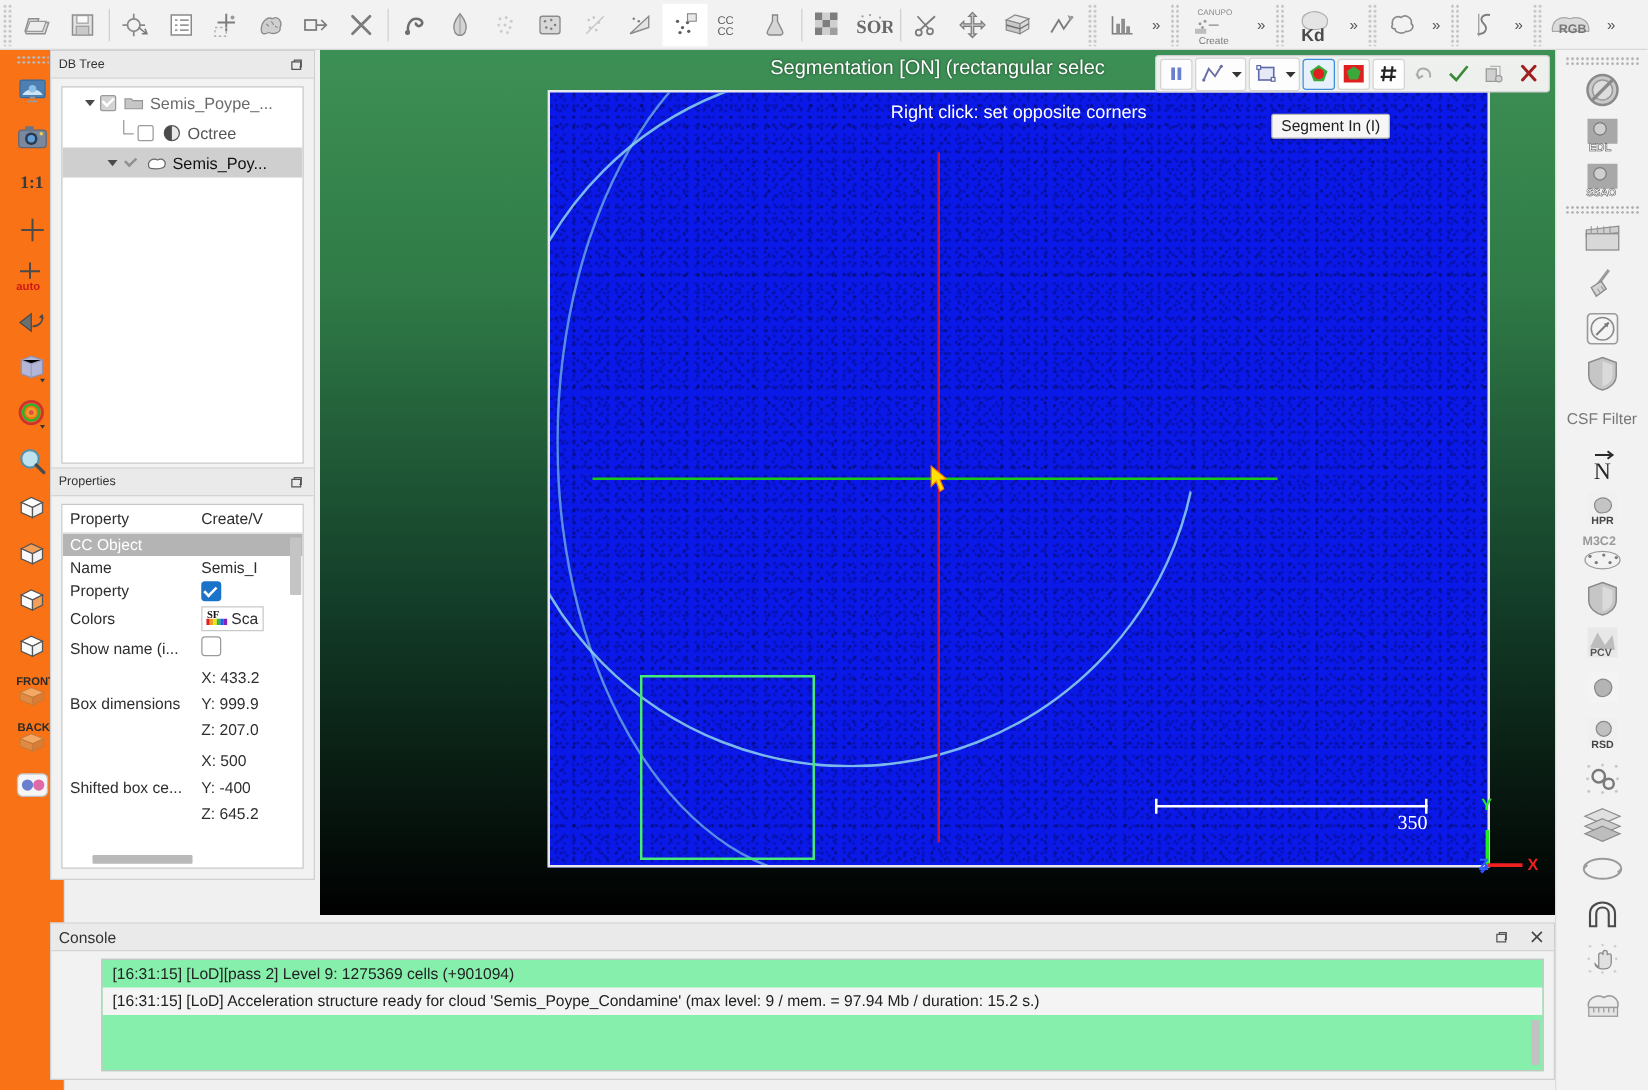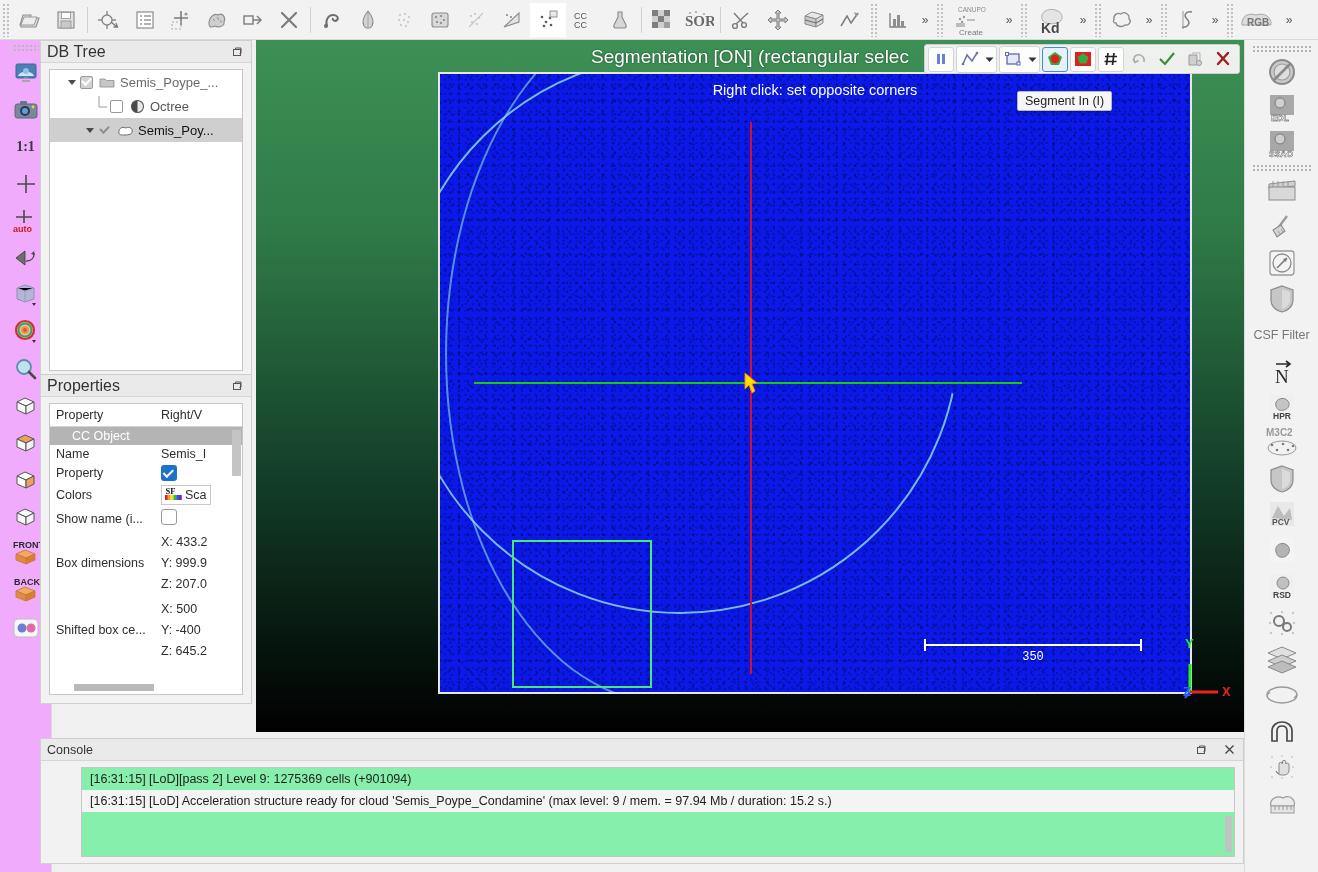--- a/index.html
+++ b/index.html
@@ -34,21 +34,21 @@
   }
   .tb-sep { width:1px; height:26px; background:#d0d0d0; margin:0 3px; }
   .tb-more {
     width:18px; height:34px; display:flex; align-items:center; justify-content:center;
     color:#555; font-size:12px; cursor:pointer;
   }
 
   
   .left-toolbar {
     position:absolute; left:0; top:40px; width:52px; height:832px;
-    background:#f0abfc;
+    background:#f97316;
     border-right:1px solid #dcdcdc;
     display:flex; flex-direction:column; align-items:center;
     padding-top:4px;
     overflow:hidden;
   }
   .lt-handle {
     width:26px; height:7px; margin-bottom:3px;
     background-image: radial-gradient(circle, #b9b9b9 1px, transparent 1.2px);
     background-size: 4px 4px;
   }
@@ -83,21 +83,21 @@
   .panel {
     position:absolute;
     background:#f2f2f2;
     border:1px solid #cfcfcf;
   }
   .panel-title {
     height:22px; display:flex; align-items:center;
     padding:0 6px;
     background:#eaeaea;
     border-bottom:1px solid #d5d5d5;
-    color:#333; font-size:16px;
+    color:#333; font-size:10px;
   }
   .panel-title .t { flex:1; }
   .panel-ico { width:16px;height:16px; display:flex;align-items:center;justify-content:center;cursor:pointer; }
   .panel-body { position:absolute; left:8px; right:8px; top:28px; bottom:8px;
     background:#fff; border:1px solid #c6c6c6; overflow:hidden; }
 
   #dbtree { left:40px; top:40px; width:212px; height:340px; }
   .tree-row { display:flex; align-items:center; height:24px; padding-left:4px; font-size:13px; color:#3a3a3a; white-space:nowrap; cursor:pointer;}
   .tree-row.sel { background:#cfcfcf; color:#111; }
   .arrow { width:16px; height:16px; display:flex;align-items:center;justify-content:center; flex:none;}
@@ -110,39 +110,39 @@
   .tico { width:18px;height:16px;margin-right:4px;flex:none;display:flex;align-items:center;justify-content:center;}
 
   
   #props { left:40px; top:374px; width:212px; height:330px; }
   .prop-table { width:100%; border-collapse:collapse; font-size:12.5px; color:#2e2e2e; table-layout:fixed;}
   .prop-table th {
     text-align:left; font-weight:normal; padding:4px 6px;
     border-bottom:1px solid #d4d4d4; background:#fff; color:#2e2e2e;
   }
   .prop-table td { padding:2px 6px; vertical-align:middle; white-space:nowrap; overflow:hidden;}
-  .prop-section td { background:#b4b4b4; color:#fff; padding:2px 22px; }
+  .prop-section td { background:#b4b4b4; color:#fff; padding:2px 6px; }
   .prop-row td { border-bottom:0; }
   .prop-multi td { line-height:21px; }
   .blue-check { width:16px;height:16px;background:#1a73c8;border-radius:3px;display:inline-flex;align-items:center;justify-content:center;}
   .blue-check::after{content:"";width:8px;height:4px;border-left:2px solid #fff;border-bottom:2px solid #fff;transform:rotate(-45deg) translateY(-1px);}
   .empty-check{width:16px;height:16px;border:1px solid #9a9a9a;border-radius:3px;display:inline-block;background:#fff;}
   .sf-chip { display:inline-flex; align-items:center; gap:3px; border:1px solid #c9c9c9; background:#fff; padding:0 3px; height:20px;}
   .pscroll-v { position:absolute; right:1px; top:26px; width:9px; height:46px; background:#c4c4c4; border-radius:1px;}
   .pscroll-h { position:absolute; left:24px; bottom:3px; height:7px; width:80px; background:#b9b9b9; border-radius:1px;}
 
   
   #viewport {
     position:absolute; left:256px; top:40px; width:988px; height:692px;
     background:linear-gradient(to bottom, #3d9055 0%, #2f7a46 28%, #14402a 62%, #000000 100%);
     overflow:hidden;
   }
   .vp-title {
     position:absolute; left:0; right:0; top:6px;
-    text-align:center; color:#fff; font-size:19px;
+    text-align:center; color:#fff; font-size:16px;
     text-shadow:0 0 2px rgba(0,0,0,.6);
     pointer-events:none;
   }
   .cloud {
     position:absolute; left:182px; top:32px; width:754px; height:622px;
     background:#0a18e8;
     border:2px solid #e8e8e8;
     overflow:hidden;
   }
   .cloud-noise {
@@ -171,21 +171,21 @@
   .cross-h { position:absolute; height:2px; background:#18c818; }
   .cursor-mark {
     position:absolute; width:14px; height:22px; pointer-events:none;
   }
   .selrect {
     position:absolute; border:2px solid #46e878; background:transparent;
   }
   .scalebar { position:absolute; }
   .scalebar .line { position:absolute; left:0; top:0; height:2px; background:#fff; width:100%;}
   .scalebar .cap  { position:absolute; width:2px; height:12px; background:#fff; top:-5px;}
-  .scalebar .txt  { position:absolute; top:6px; width:100%; text-align:center; color:#fff; font-size:12px; font-family:Liberation Mono, monospace;}
+  .scalebar .txt  { position:absolute; top:6px; width:100%; text-align:right; color:#fff; font-size:16px; font-family:Liberation Serif, serif;}
 
   
   .vp-toolbar {
     position:absolute; right:4px; top:4px; height:30px;
     display:flex; align-items:center; gap:2px;
     background:rgba(244,244,244,.97);
     border:1px solid #cfcfcf; border-radius:3px;
     padding:1px 3px;
   }
   .vp-btn {
@@ -867,21 +867,21 @@
             <rect x="2.5" y="3.5" width="7" height="6" fill="none" stroke="#555" stroke-width="1"></rect>
             <path d="M4.5 3.5 V2 h5.5 v5.5 h-1.5" fill="none" stroke="#555" stroke-width="1"></path>
           </svg>
       </span>
     </div>
     <div class="panel-body">
       <table class="prop-table">
         <tbody>
             <tr>
           <th style="width:105px">Property</th>
-          <th>Right/V</th>
+          <th>Create/V</th>
         </tr>
         <tr class="prop-section">
           <td colspan="2">CC Object</td>
         </tr>
         <tr class="prop-row">
           <td>Name</td>
           <td>Semis_I</td>
         </tr>
         <tr class="prop-row">
           <td>Property</td>

